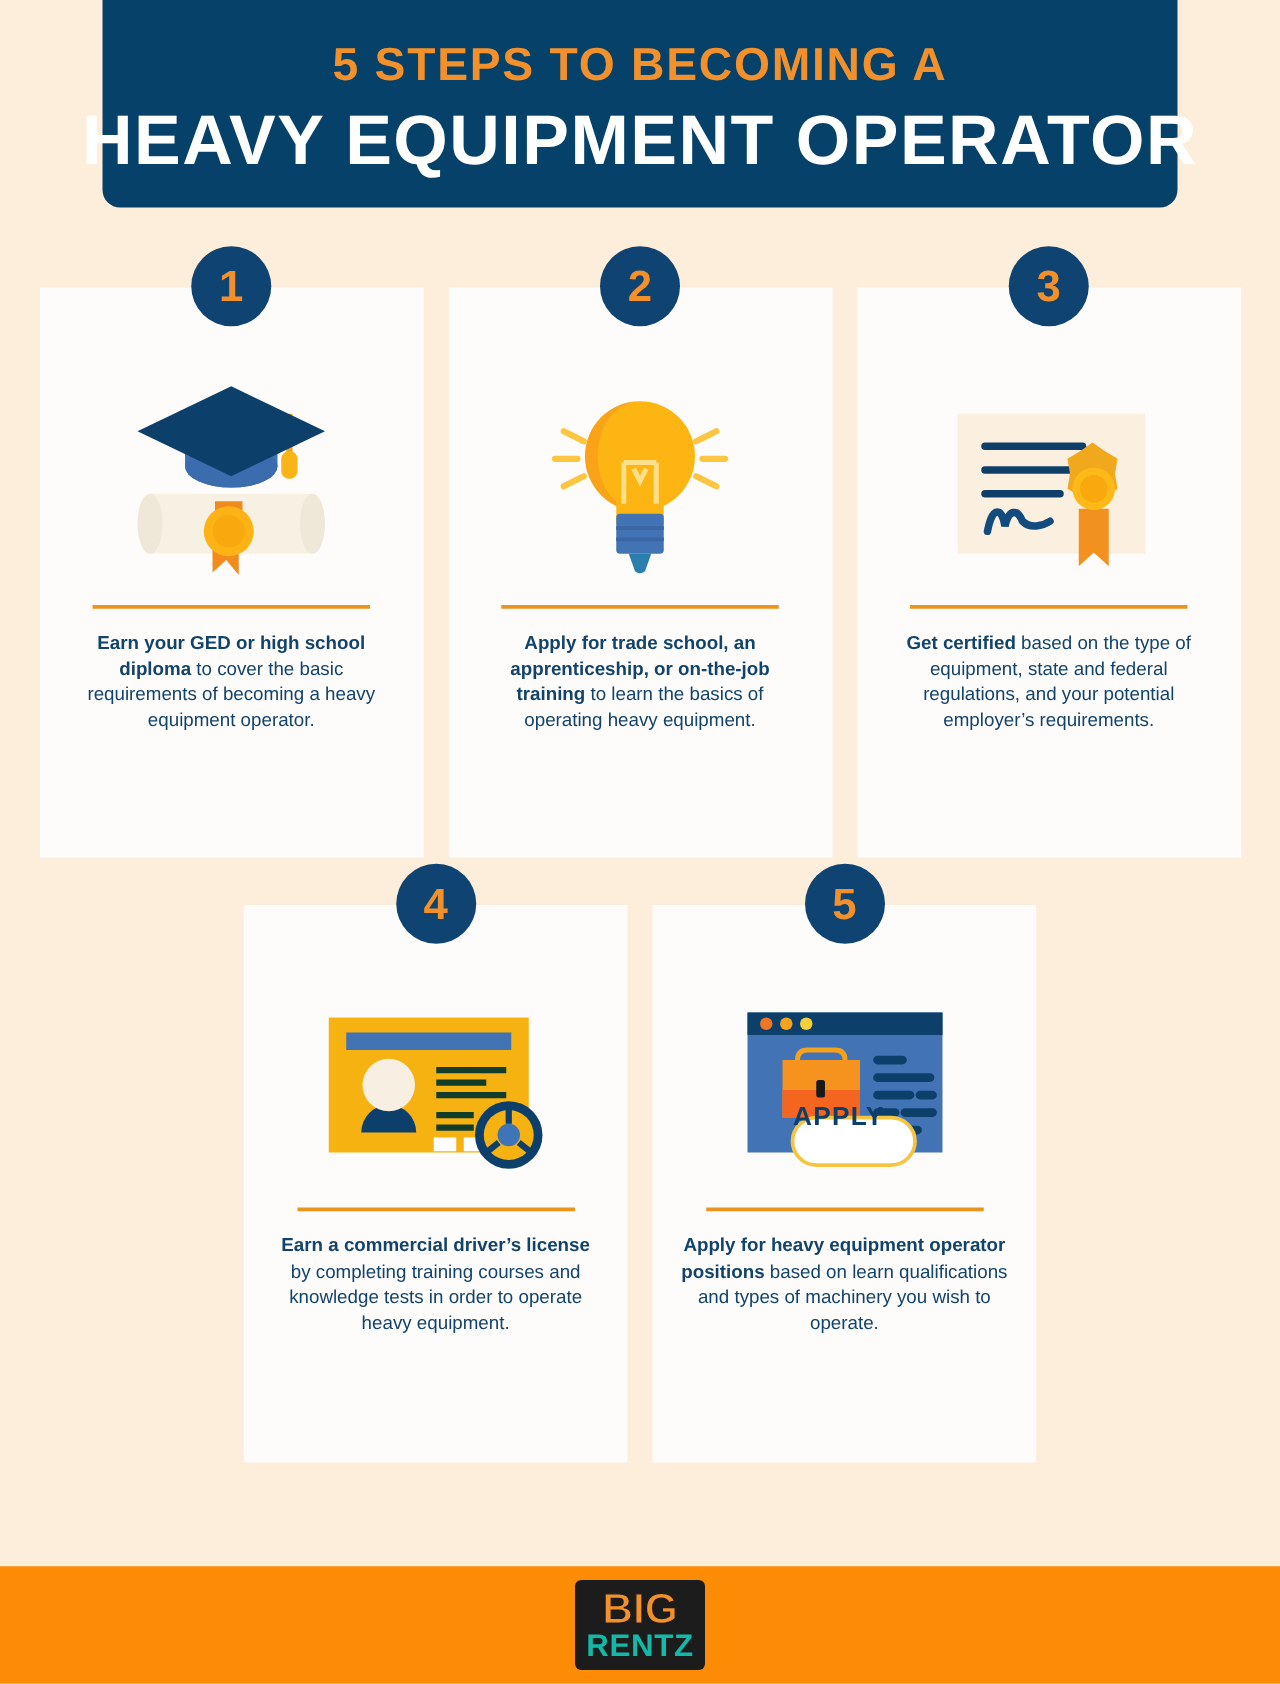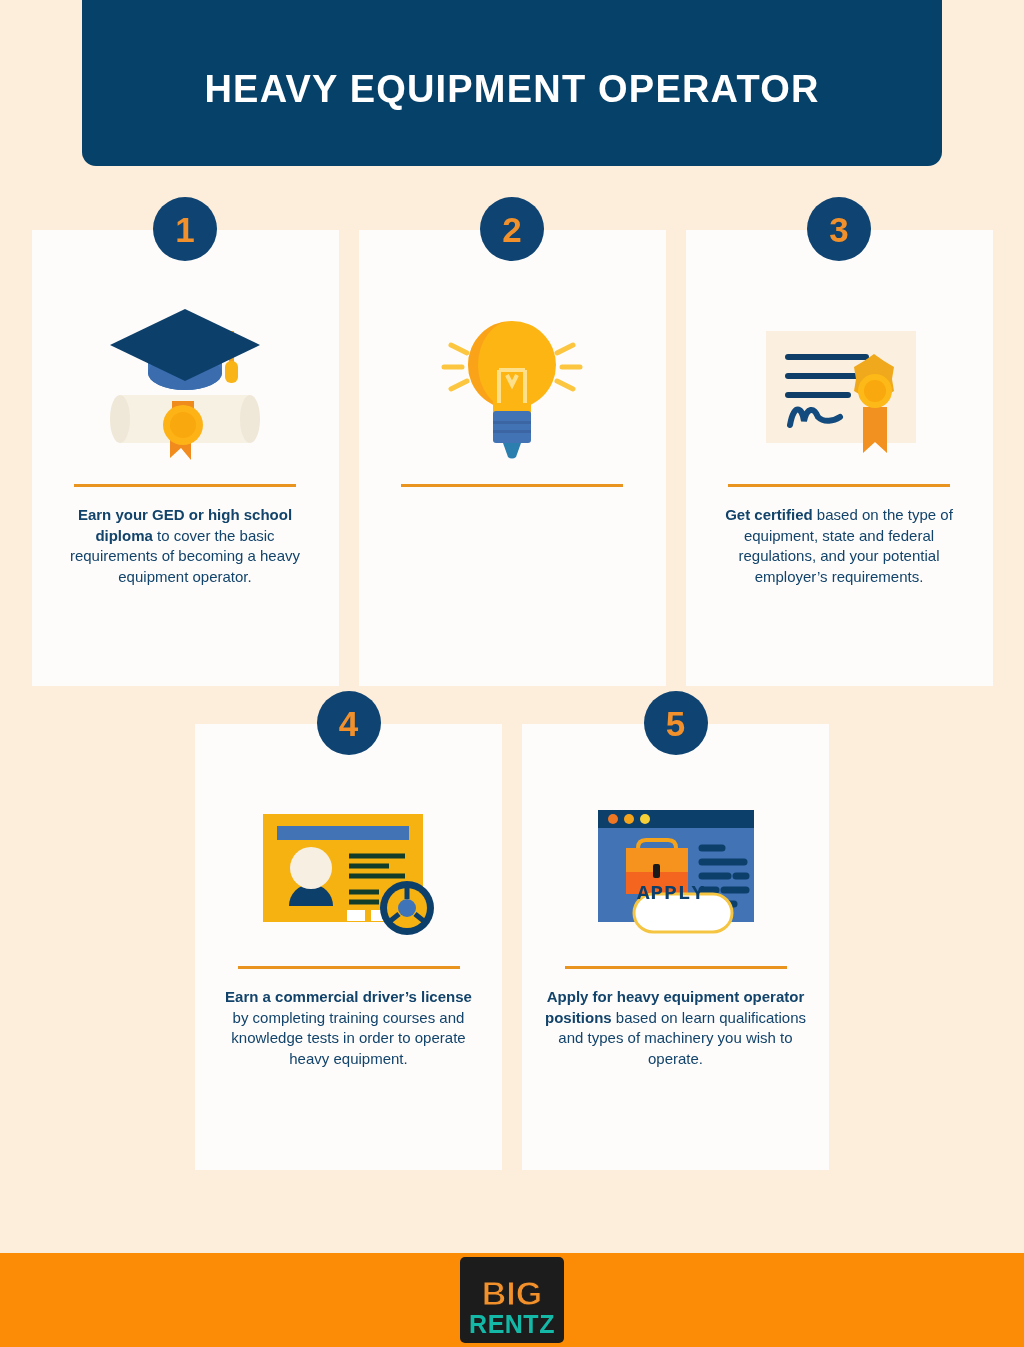--- a/index.html
+++ b/index.html
@@ -34,21 +34,21 @@
     color: #f2912b;
     font-size: 37px;
     font-weight: bold;
     letter-spacing: 1.4px;
     line-height: 1.15;
     text-align: center;
     white-space: nowrap;
   }
   .title-line2 {
     color: #ffffff;
-    font-size: 38px;
+    font-size: 56px;
     font-weight: bold;
     letter-spacing: 1.2px;
     line-height: 1.2;
     text-align: center;
     margin-top: 4px;
     white-space: nowrap;
   }
 
   
   .row {
@@ -89,21 +89,20 @@
     line-height: 1;
     z-index: 4;
   }
 
   .icon-box {
     height: 182px;
     display: flex;
     align-items: center;
     justify-content: center;
     width: 100%;
-    font-family: Liberation Mono, monospace;
   }
   .icon-box-sm { height: 170px; }
 
   .divider {
     width: 222px;
     height: 3px;
     background: #e8941f;
     margin: 8px 0 18px 0;
     flex: none;
   }
@@ -125,21 +124,21 @@
     width: 1024px;
     height: 94px;
     background: #fc8c06;
     display: flex;
     align-items: center;
     justify-content: center;
   }
   .logo {
     background: #1c1c1c;
     border-radius: 5px;
-    padding: 21px 9px 6px 9px;
+    padding: 8px 9px 6px 9px;
     display: flex;
     flex-direction: column;
     align-items: center;
     line-height: 1;
   }
   .logo-big {
     color: #f2912b;
     font-size: 34px;
     font-weight: bold;
     letter-spacing: 0px;
@@ -152,20 +151,21 @@
     font-weight: bold;
     letter-spacing: 0.5px;
     line-height: 1.05;
     margin-top: 1px;
   }
 </style>
 </head>
 <body>
 
 <div class="header-wrap">
+  <div class="title-line1">5 STEPS TO BECOMING A</div>
   <div class="title-line2">HEAVY EQUIPMENT OPERATOR</div>
 </div>
 
 <div class="row row-top">
 
   <div class="card card-top">
     <div class="badge">1</div>
     <div class="icon-box">
       <svg width="190" height="165" viewBox="0 0 190 165">
 
@@ -216,20 +216,23 @@
           <path d="M80 72 L85 82 L90 72"></path>
         </g>
 
         <rect x="66" y="108" width="38" height="32" rx="3" fill="#4273b5"></rect>
         <rect x="66" y="118" width="38" height="3" fill="#3b66a3"></rect>
         <rect x="66" y="127" width="38" height="3" fill="#3b66a3"></rect>
         <path d="M76 140 L94 140 L89 154 a6 6 0 0 1 -8 0 Z" fill="#2a7fae"></path>
       </svg>
     </div>
     <div class="divider"></div>
+    <div class="body-text">
+      <b>Apply for trade school, an apprenticeship, or on-the-job training</b><span> to learn the basics of operating heavy equipment.</span>
+    </div>
   </div>
 
   <div class="card card-top">
     <div class="badge">3</div>
     <div class="icon-box">
       <svg width="190" height="165" viewBox="0 0 190 165">
         <rect x="22" y="28" width="150" height="112" fill="#fbf0df"></rect>
         <g stroke="#0f3f68" stroke-width="6" stroke-linecap="round">
           <line x1="44" y1="54" x2="122" y2="54"></line>
           <line x1="44" y1="73" x2="142" y2="73"></line>

